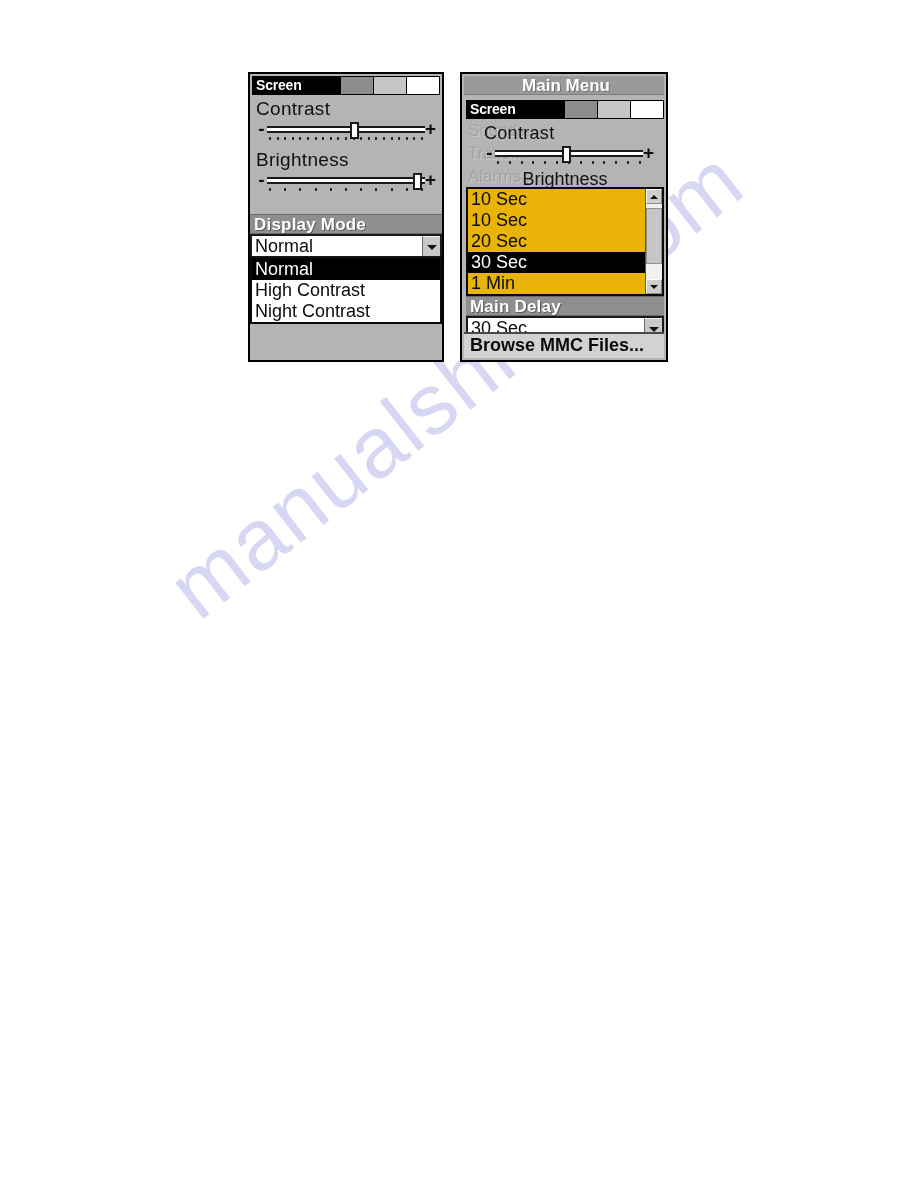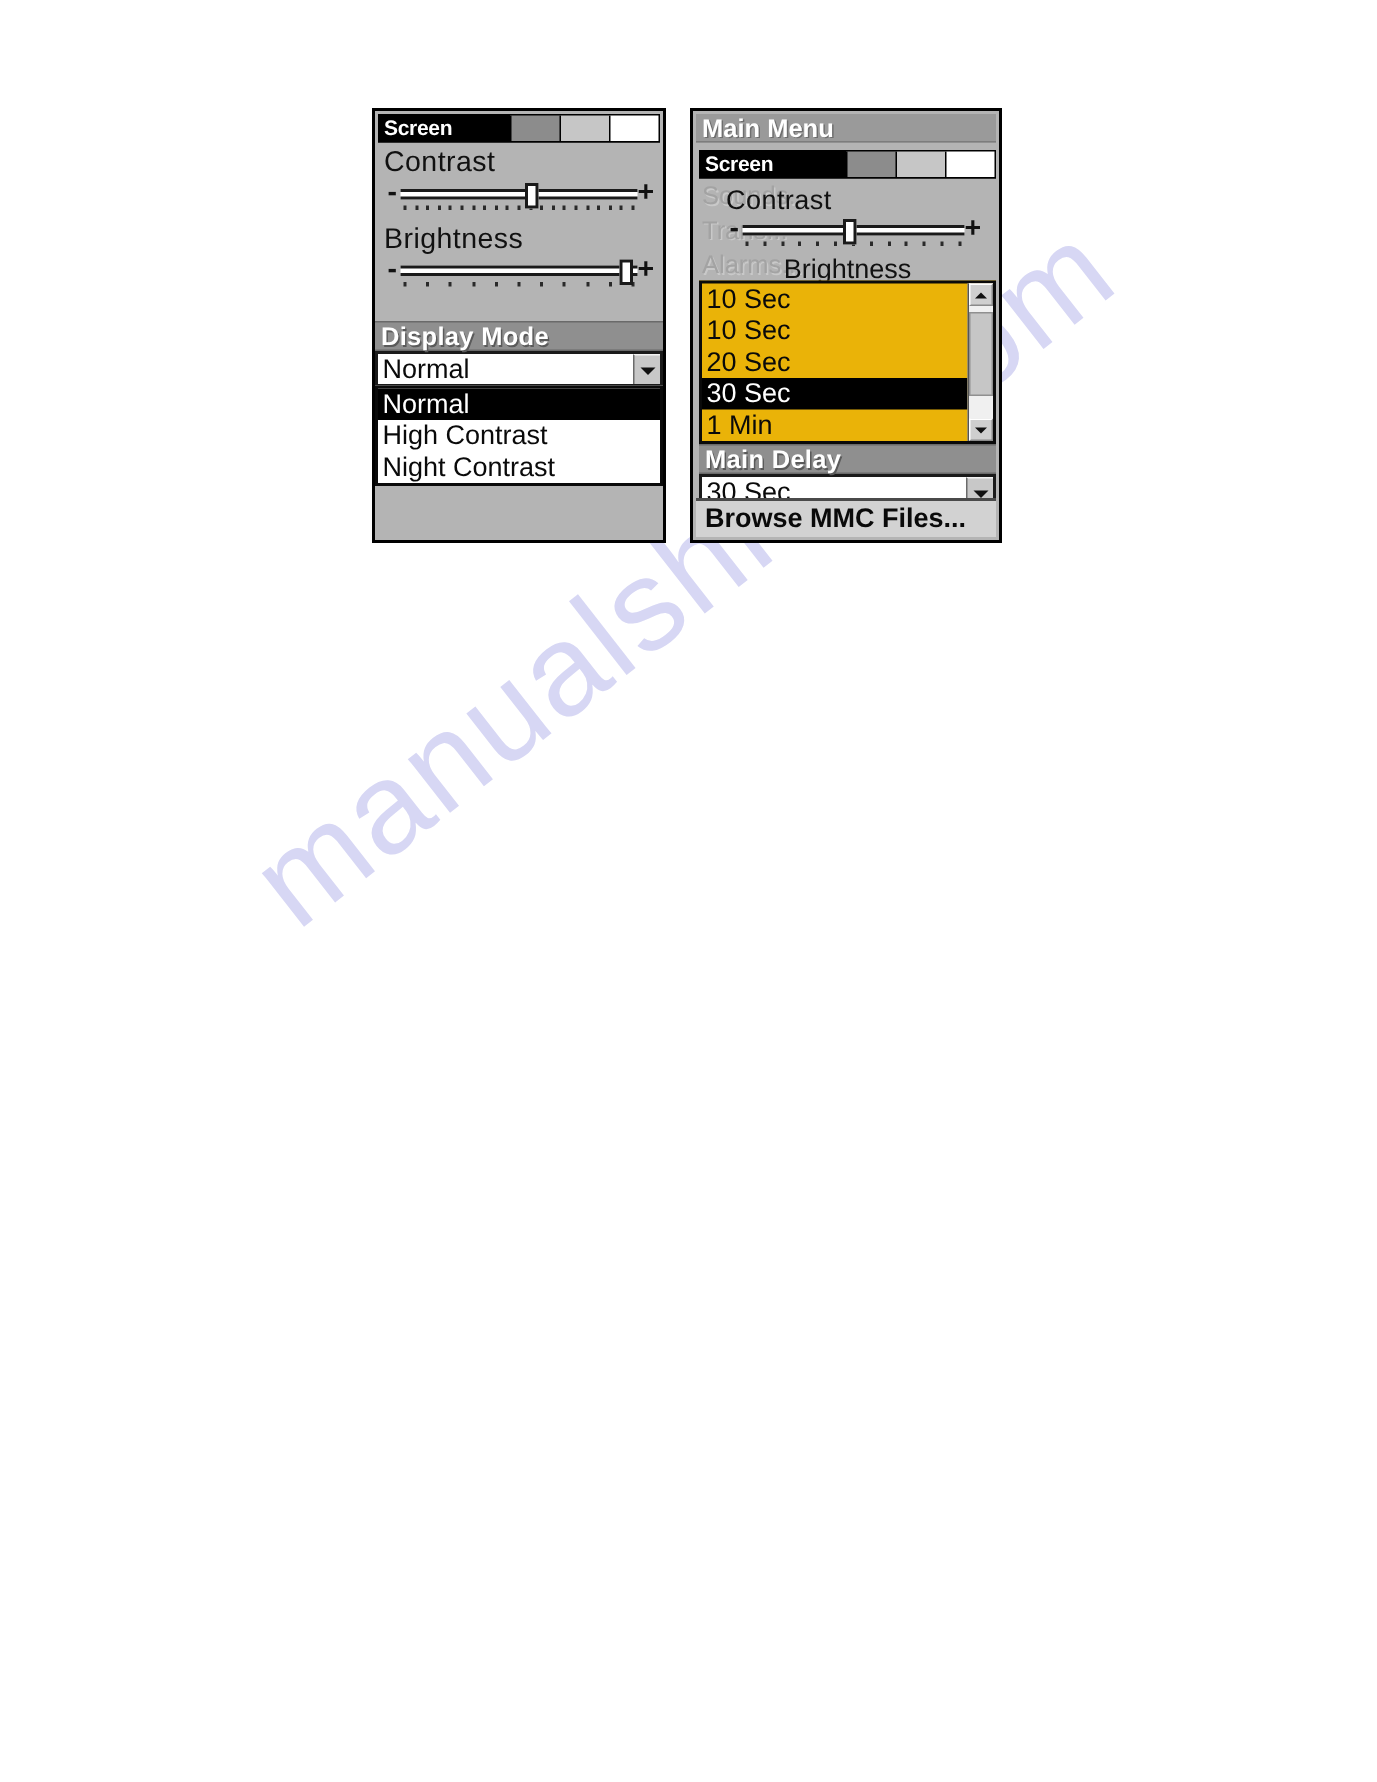--- a/index.html
+++ b/index.html
@@ -249,20 +249,21 @@
     color: #ffffff;
     font-size: 17px;
     font-weight: bold;
     line-height: 19px;
     height: 19px;
     padding-left: 4px;
     box-sizing: border-box;
     border-bottom: 1px solid #7d7d7d;
     text-shadow: 1px 1px 0 #6e6e6e;
     margin: 2px 2px 0 2px;
+    text-align: center;
   }
 
   #right-overlay {
     position: absolute;
     left: 4px;
     top: 26px;
     width: 198px;
   }
 
   

